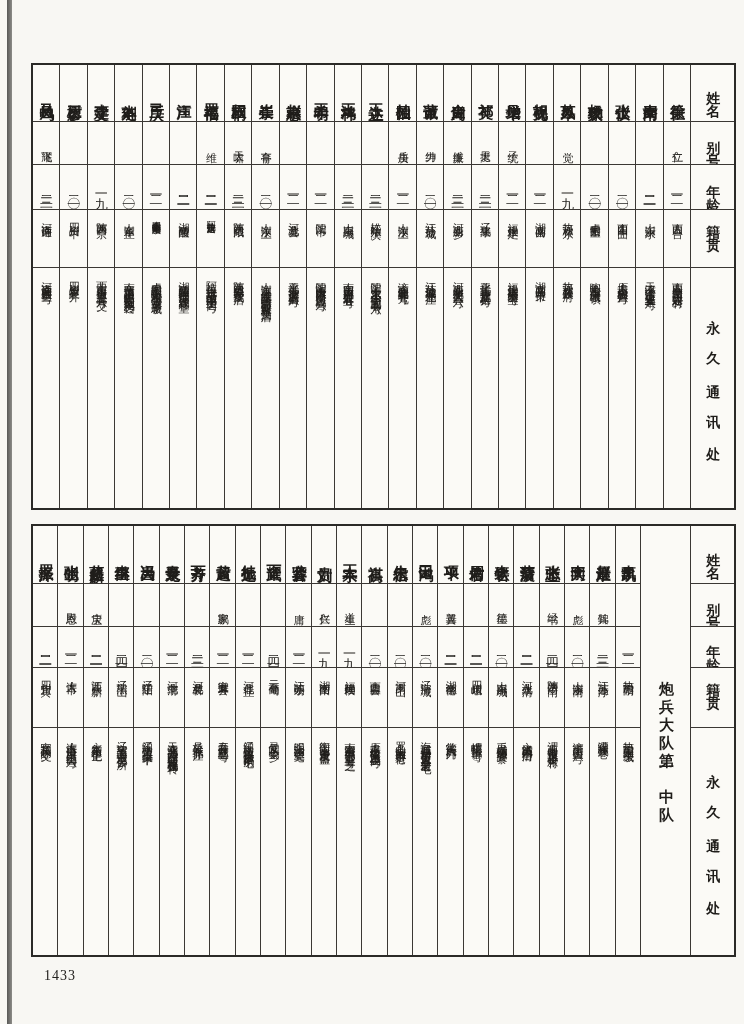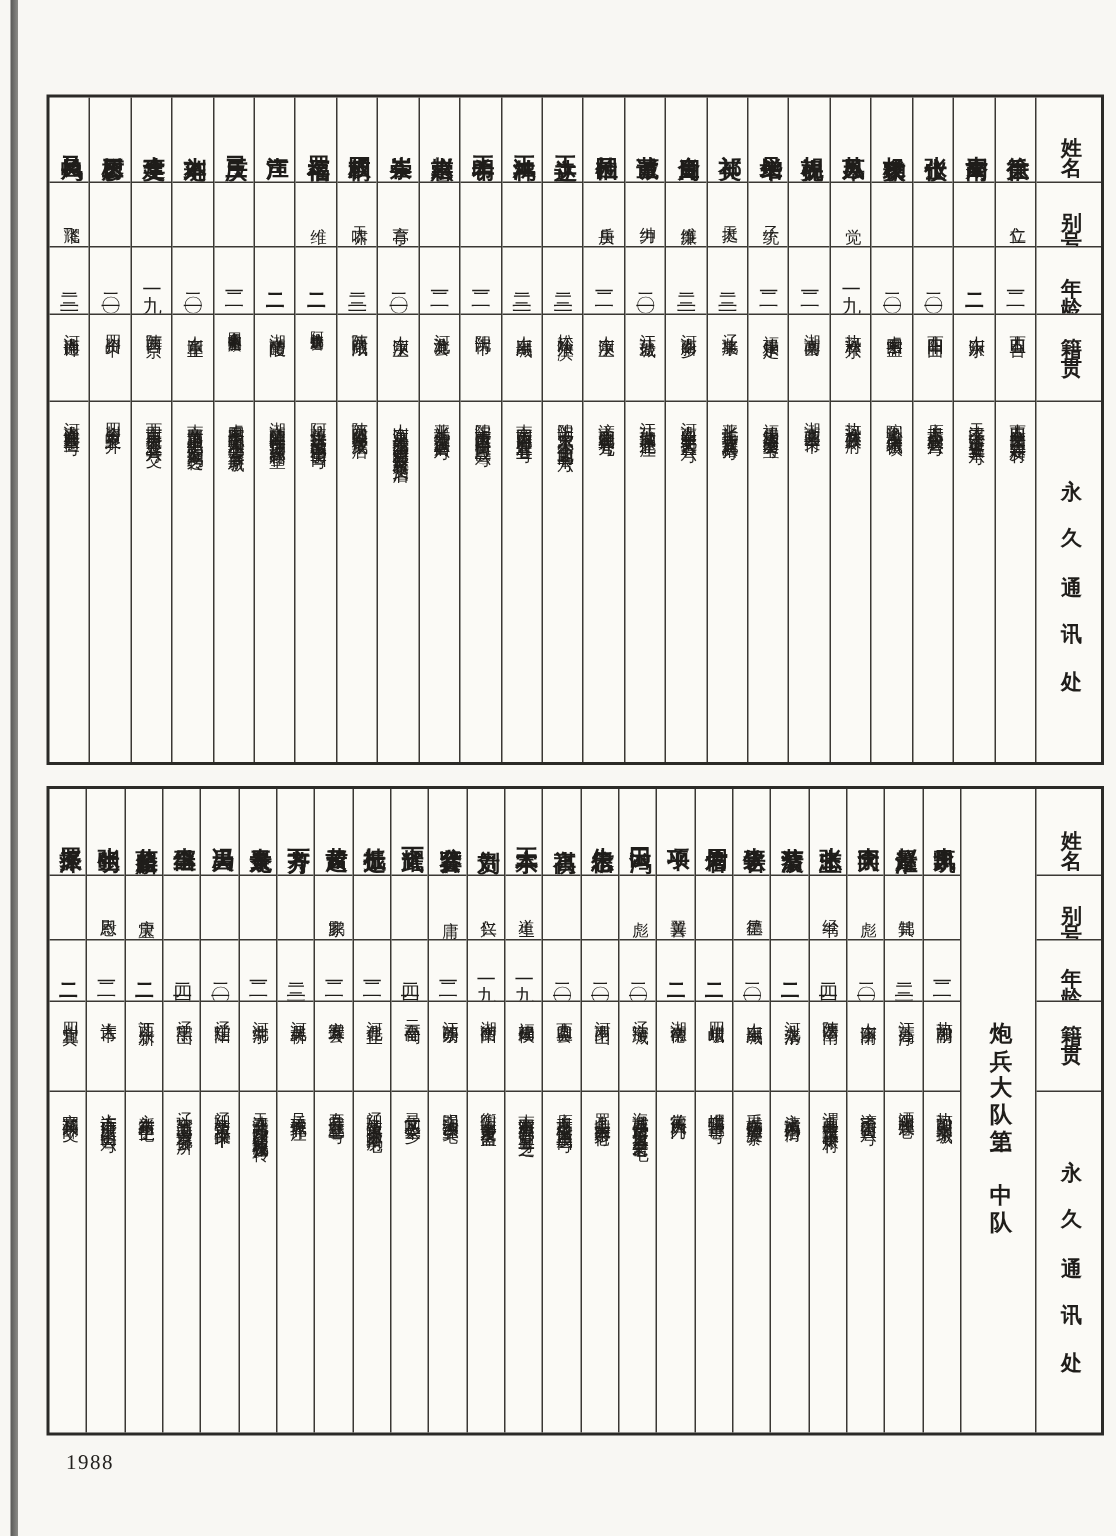--- a/index.html
+++ b/index.html
@@ -901,14 +901,14 @@
         </div>
         <div class="cell native">
           <span>四川宜宾</span>
         </div>
         <div class="cell addr">
           <span>宜宾柏溪邮交</span>
         </div>
       </div>
     </div>
 
-  <div class="page-num">1988</div>
+  <div class="page-num">1433</div>
 </div>
 
 </body></html>

